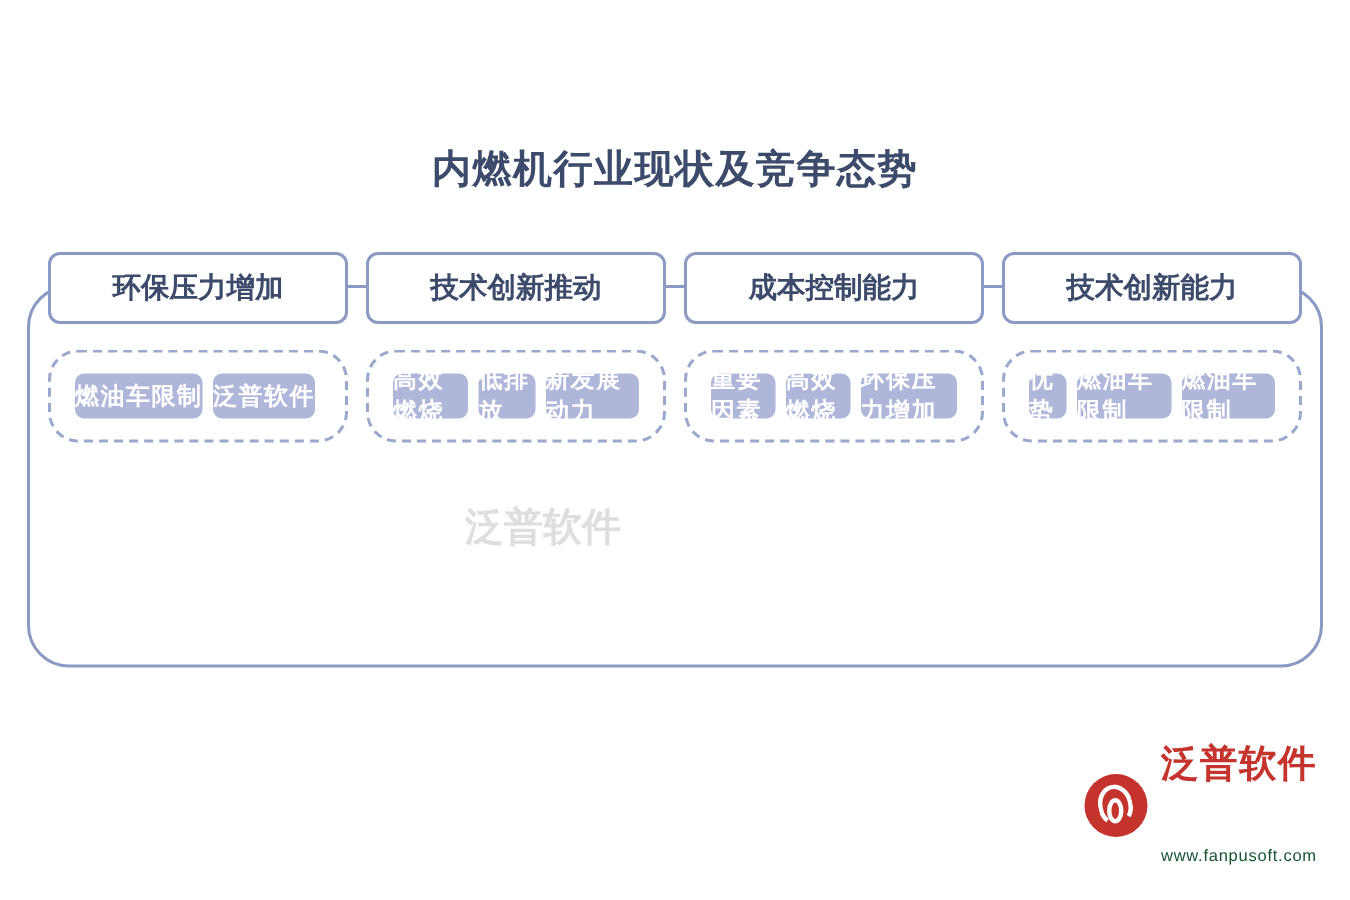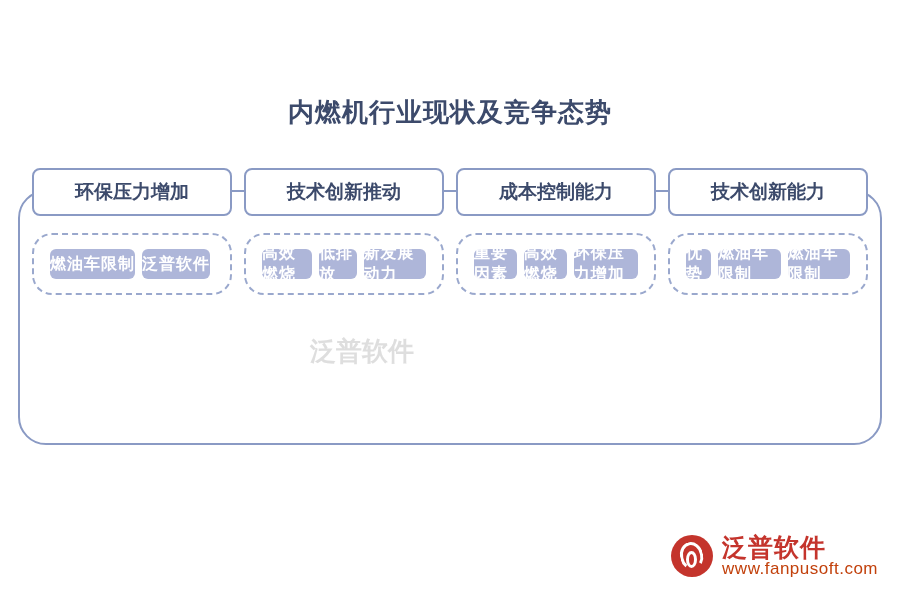--- a/index.html
+++ b/index.html
@@ -161,23 +161,24 @@
     flex-direction: column;
     line-height: 1.05;
   }
   #brand-name {
     font-size: 25px;
     font-weight: bold;
     color: #c4342c;
     letter-spacing: 1px;
   }
   #brand-url {
-    font-size: 17px;
-    color: #c2410c;
+    font-size: 11px;
+    color: #14532d;
     letter-spacing: .5px;
+    margin-top: 44px;
   }
 </style>
 </head>
 <body>
 
 <div id="page-title">内燃机行业现状及竞争态势</div>
 
 <div id="diagram-frame"></div>
 
 <div id="columns">

